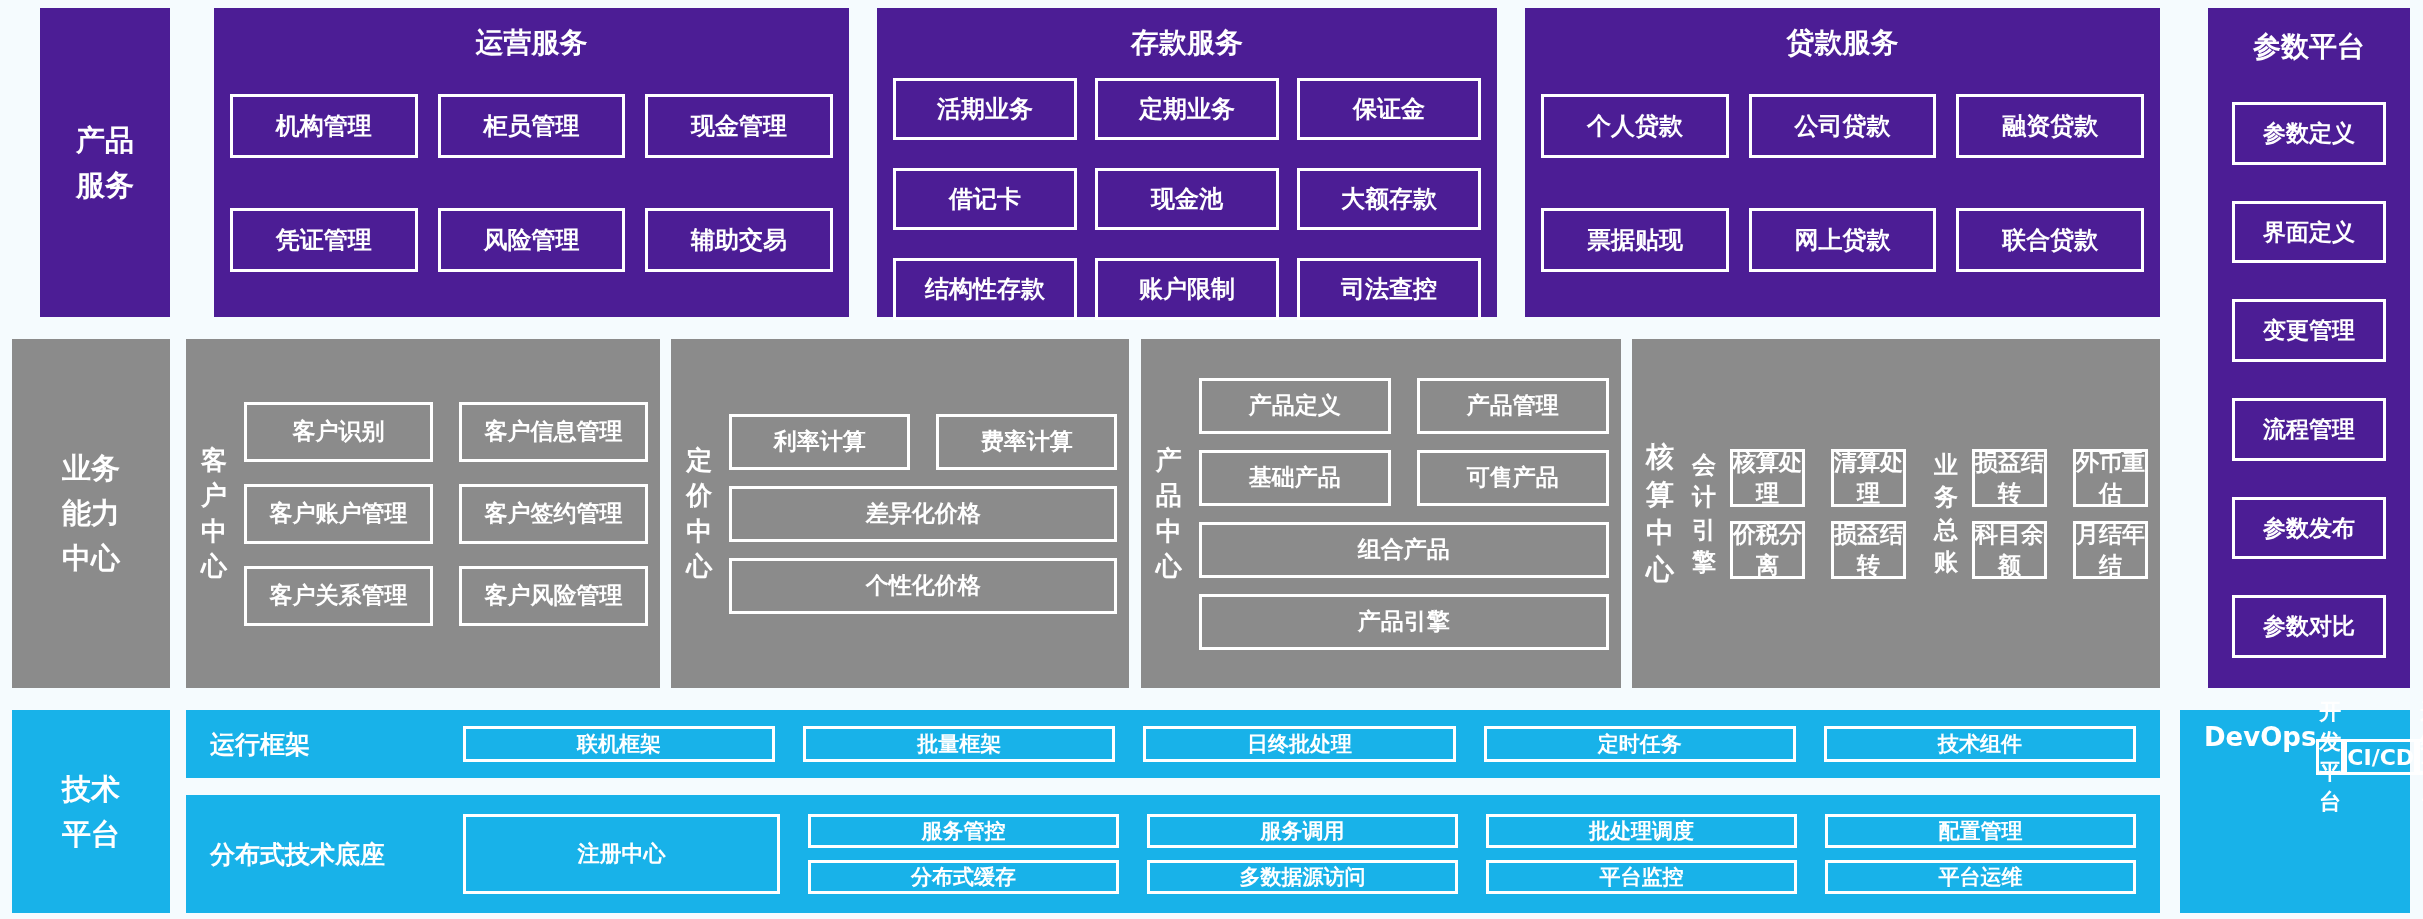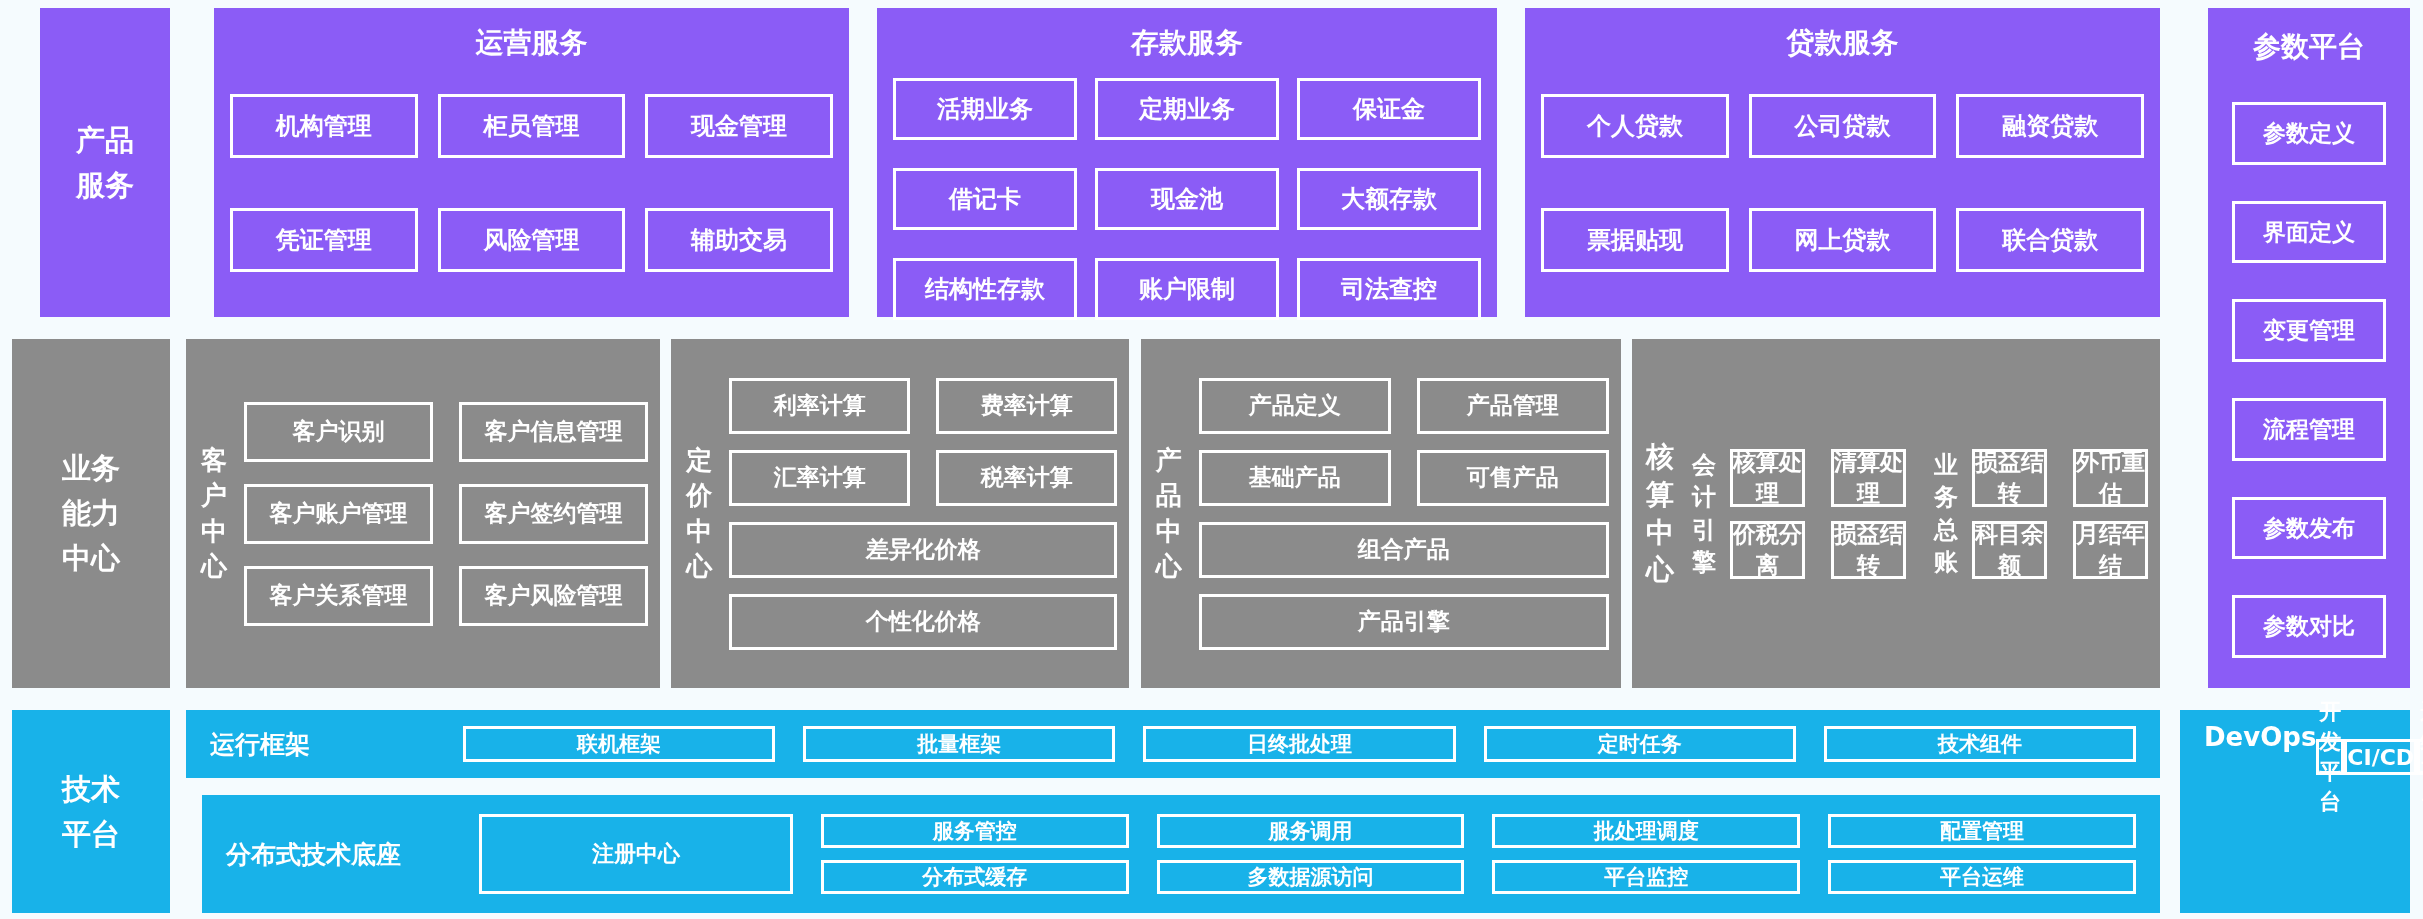--- a/index.html
+++ b/index.html
@@ -9,21 +9,21 @@
     box-sizing:border-box;
     background:#f5fbfe;
     display:grid;
     grid-template-columns:158px 16px 1974px 20px 230px;
     grid-template-rows:309px 22px 349px 22px 68px 17px 118px;
     padding:8px 13px 6px 12px;
     font-family:"DejaVu Sans", sans-serif;
     font-weight:bold;
     color:#ffffff;
   }
-  .teal{background:#8b5cf6;margin-left:28px;}
+  .teal{background:#4c1d95;margin-left:28px;}
   .gray{background:#8b8b8b;}
   .blue{background:#18b2e9;}
 
   .side-label{
     display:flex;align-items:center;justify-content:center;
     font-size:29px;line-height:1.55;white-space:pre-line;text-align:center;
   }
   #label-products{grid-column:1;grid-row:1;}
   #label-business{grid-column:1;grid-row:3;}
   #label-tech{grid-column:1;grid-row:5/8;}
@@ -69,21 +69,21 @@
   .stack .box{height:56px;font-size:23px;}
 
   .acct-groups{flex:1;display:flex;flex-direction:row;gap:26px;justify-content:center;}
   .group{display:flex;align-items:center;gap:12px;}
   .group .vlabel{font-size:24px;width:28px;}
   .grid-2c2r{flex:1;display:grid;grid-template-columns:1fr 1fr;gap:14px 26px;}
   .group .box{height:58px;font-size:23px;}
 
   .bar{grid-column:3;display:flex;align-items:center;padding:12px 24px;gap:28px;box-sizing:border-box;}
   #runtime-bar{grid-row:5;}
-  #dist-bar{grid-row:7;margin-left:16px;}
+  #dist-bar{grid-row:7;}
   .bar-label{font-size:25px;width:225px;flex-shrink:0;}
   #runtime-bar .box{flex:1;height:36px;font-size:21px;}
   .registry{flex:1;height:80px;font-size:22px;align-self:center;}
   .dist-col{flex:1;display:flex;flex-direction:column;gap:12px;justify-content:center;}
   .dist-col .box{height:34px;font-size:21px;}
 
   #devops{grid-column:5;grid-row:5/8;display:flex;flex-direction:row;padding:12px 24px 16px;}
   #devops .devops-title{text-align:center;font-size:26px;}
   #devops .box{height:36px;margin-top:17px;font-size:22px;}
 </style>
@@ -166,24 +166,20 @@
       </div>
     </div>
 
     <div class="center gray c-pricing">
       <div class="vlabel">定价中心</div>
       <div class="stack">
         <div class="pair">
           <div class="box">利率计算</div>
           <div class="box">费率计算</div>
         </div>
-        <div class="pair">
-          <div class="box">汇率计算</div>
-          <div class="box">税率计算</div>
-        </div>
         <div class="box">差异化价格</div>
         <div class="box">个性化价格</div>
       </div>
     </div>
 
     <div class="center gray c-product">
       <div class="vlabel">产品中心</div>
       <div class="stack">
         <div class="pair">
           <div class="box">产品定义</div>

